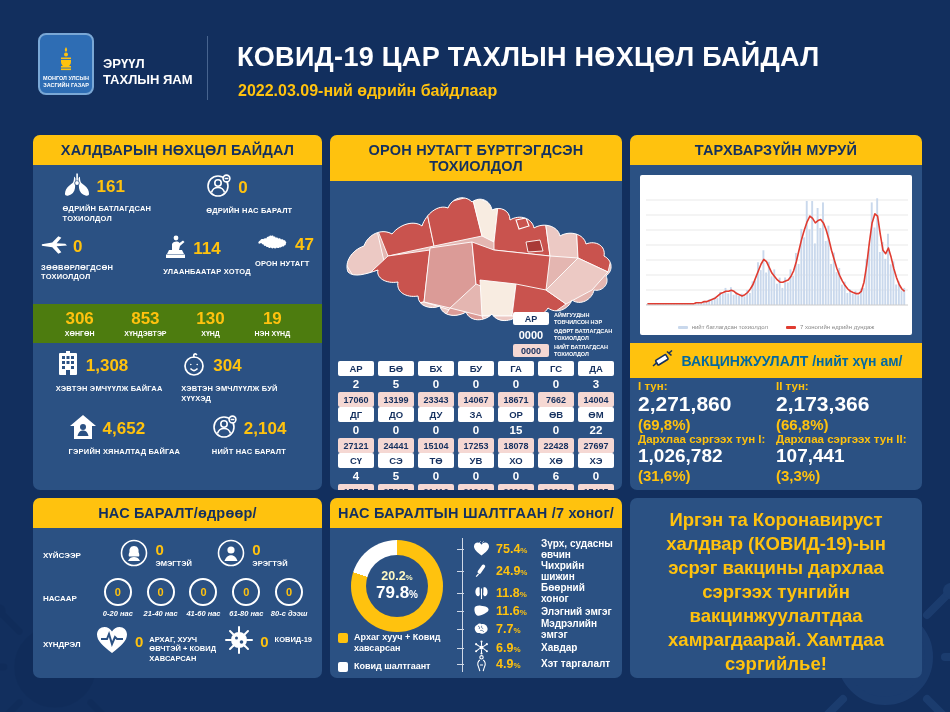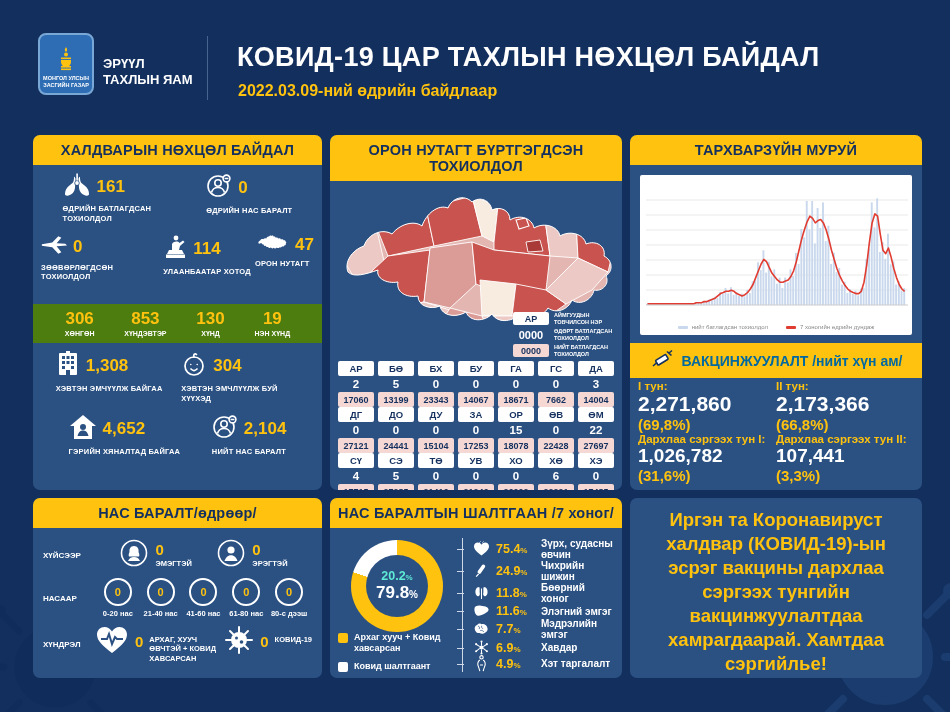--- a/index.html
+++ b/index.html
@@ -82,30 +82,30 @@
   
   .d-body{flex:1;display:flex;flex-direction:column;justify-content:space-evenly;padding:4px 10px 8px;}
   .d-row{display:flex;align-items:center;}
   .d-rowlbl{color:#fff;font-size:8px;font-weight:bold;width:52px;flex:0 0 auto;}
   .d-items{flex:1;display:flex;justify-content:space-evenly;align-items:flex-start;}
   .gender{display:flex;align-items:center;gap:6px;}
   .gender .gv{color:#ffc20e;font-size:15px;font-weight:bold;line-height:1;}
   .gender .gl{color:#fff;font-size:7.5px;font-weight:bold;margin-top:2px;}
   .agec{display:flex;flex-direction:column;align-items:center;width:40px;}
   .age-circle{width:24px;height:24px;border:2px solid #fff;border-radius:50%;display:flex;align-items:center;justify-content:center;color:#ffc20e;font-size:11px;font-weight:bold;}
-  .agec .al{color:#fff;font-size:7.5px;font-weight:bold;text-align:center;margin-top:3px;line-height:1.2;}
+  .agec .al{color:#fff;font-size:7.5px;font-weight:bold;text-align:center;margin-top:3px;line-height:1.2;font-style:italic;}
   .compl{display:flex;align-items:flex-start;gap:6px;max-width:130px;}
   .compl .cv{color:#ffc20e;font-size:15px;font-weight:bold;margin-top:8px;}
   .compl .clb{color:#fff;font-size:7.5px;font-weight:bold;line-height:1.3;margin-top:10px;}
   
   .c-body{flex:1;display:flex;padding:6px 8px 8px;}
   .c-left{width:118px;flex:0 0 auto;display:flex;flex-direction:column;align-items:center;}
   .donut{width:92px;height:92px;border-radius:50%;position:relative;margin-top:6px;}
   .donut .hole{position:absolute;left:15px;top:15px;width:62px;height:62px;border-radius:50%;background:#2b5183;display:flex;flex-direction:column;align-items:center;justify-content:center;}
-  .donut .p1{color:#5eead4;font-size:12.5px;font-weight:bold;}
+  .donut .p1{color:#fef9c3;font-size:12.5px;font-weight:bold;}
   .donut .p2{color:#fff;font-size:17px;font-weight:bold;}
   .c-leg{display:flex;flex-direction:column;gap:6px;}
   .c-leg .cli{display:flex;gap:6px;align-items:flex-start;}
   .c-leg .sw{width:10px;height:10px;border-radius:2px;flex:0 0 auto;margin-top:1px;}
   .c-leg .ct{color:#fff;font-size:9px;font-weight:bold;line-height:1.25;}
   .c-list{flex:1;display:flex;flex-direction:column;justify-content:center;border-left:1px solid #cfd8e6;margin:4px 0 4px 6px;padding-left:2px;}
   .c-item{display:flex;align-items:center;gap:5px;position:relative;padding-left:6px;}
   .c-item::before{content:"";position:absolute;left:-8px;top:50%;width:7px;height:1px;background:#cfd8e6;}
   .c-item .ic{width:20px;flex:0 0 auto;display:flex;justify-content:center;}
   .c-item .pc{color:#ffc20e;font-size:12.5px;font-weight:bold;width:40px;flex:0 0 auto;}

